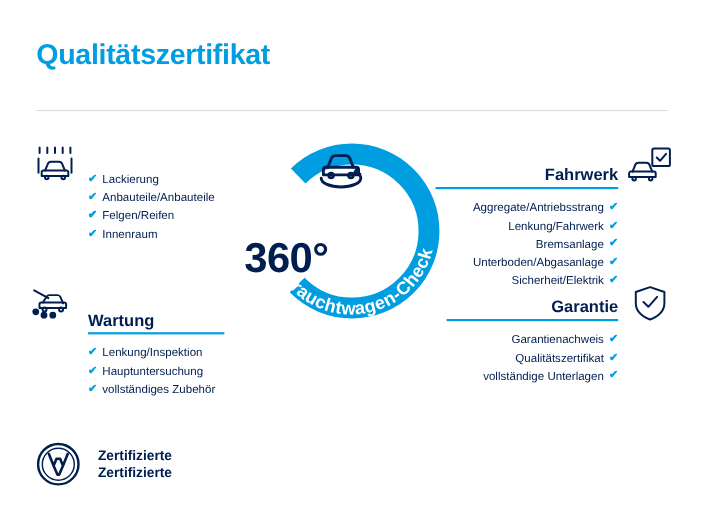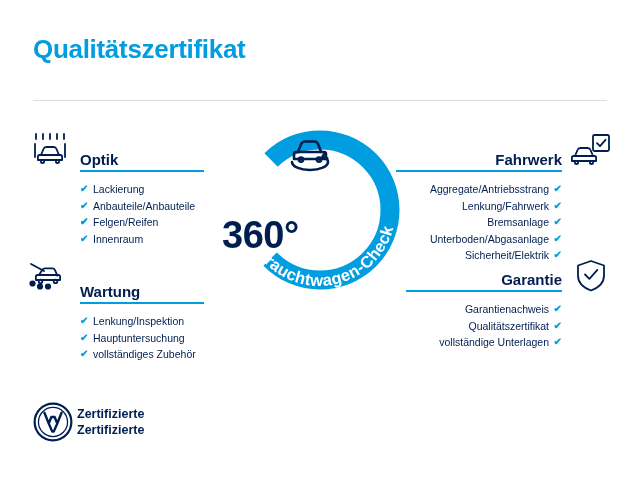--- a/index.html
+++ b/index.html
@@ -120,21 +120,21 @@
     letter-spacing: -0.5px;
   }
 
   
   .footer {
     position: absolute;
     left: 33px;
     top: 402px;
     display: flex;
     align-items: center;
-    gap: 4px;
+    gap: 16px;
   }
   .vw-logo {
     width: 40px;
     height: 40px;
   }
   .footer-text {
     font-size: 12.5px;
     font-weight: bold;
     line-height: 16px;
     color: #001e50;
@@ -153,24 +153,20 @@
     <svg width="44" height="34" viewBox="0 0 44 34" fill="none" stroke="#001e50" stroke-width="1.8" stroke-linecap="round" stroke-linejoin="round">
       <path d="M8 6 L8 1 M15 6 L15 1 M22 6 L22 1 M29 6 L29 1 M36 6 L36 1"></path>
       <path d="M7 24 L7 11 M37 24 L37 11"></path>
       <path d="M13 22 l2.5 -6 a3 3 0 0 1 2.8 -2 h7.4 a3 3 0 0 1 2.8 2 l2.5 6"></path>
       <path d="M11.5 22 h21 a1.6 1.6 0 0 1 1.6 1.6 v3.4 h-24.2 v-3.4 a1.6 1.6 0 0 1 1.6 -1.6 z"></path>
       <circle cx="14.5" cy="28.4" r="1.6"></circle>
       <circle cx="29.5" cy="28.4" r="1.6"></circle>
     </svg>
   </div>
   <div class="sec sec-left" style="left:80px; top:146px; width:124px;">
-    <div class="sec-head">
-      <div class="sec-title">Optik</div>
-      <div class="sec-rule"></div>
-    </div>
     <ul class="items" style="margin-top:9px;">
       <li><span class="chk">✔</span><span>Lackierung</span></li>
       <li><span class="chk">✔</span><span>Anbauteile/Anbauteile</span></li>
       <li><span class="chk">✔</span></li>
       <li><span class="chk">✔</span><span>Felgen/Reifen</span></li>
       <li><span class="chk">✔</span><span>Innenraum</span></li>
     </ul>
   </div>
 
   <div class="icon-box" style="left:568px; top:133px;">

